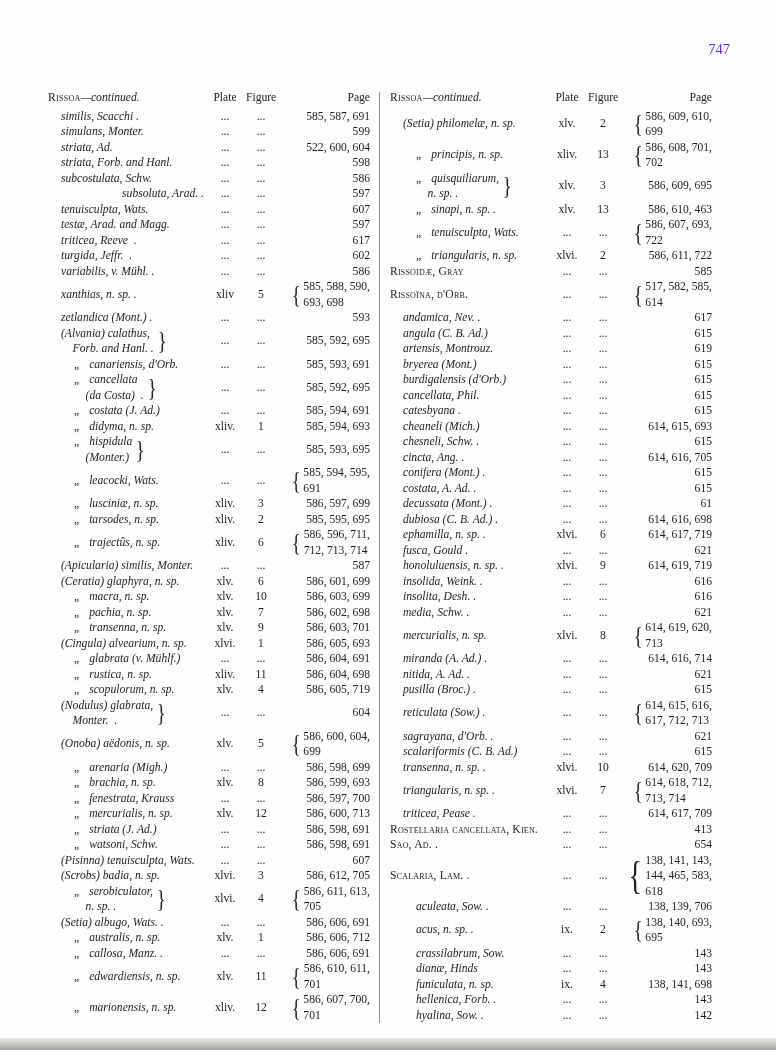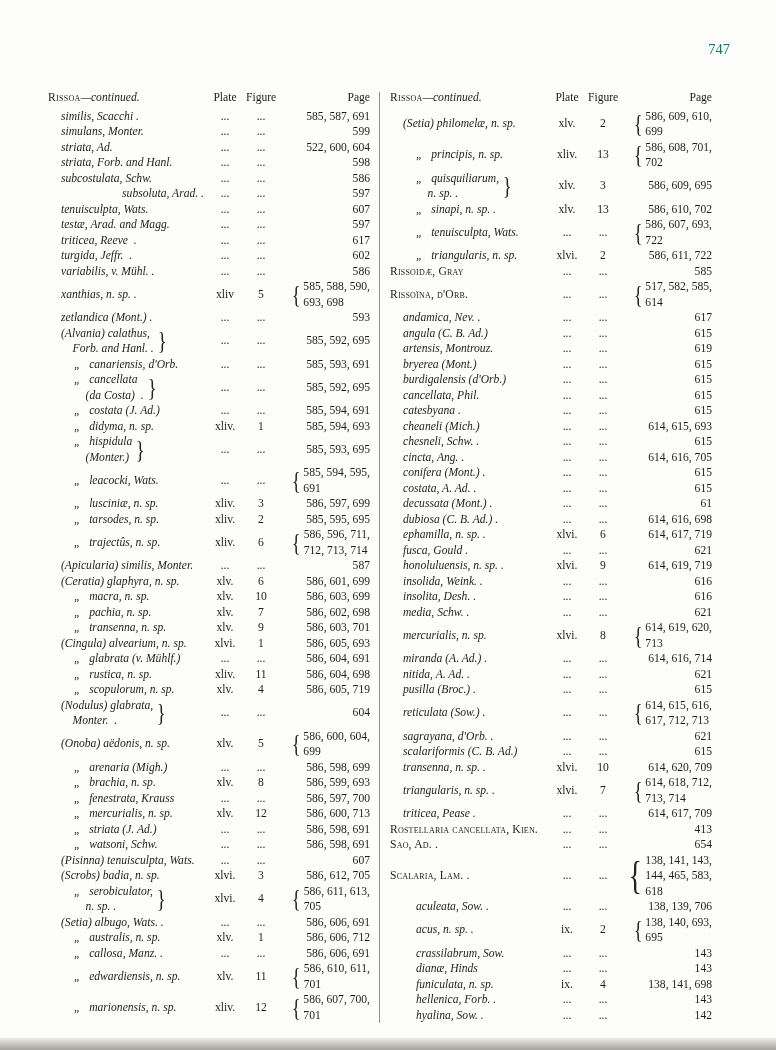--- a/index.html
+++ b/index.html
@@ -9,21 +9,21 @@
     font-family:"Liberation Serif", serif;
     color:#1e1d1b;
     position:relative;
     overflow:hidden;
   }
   .sheet{position:absolute;inset:0;}
   .page-header{position:relative;height:22px;margin-top:42px;}
   .running-title{
     text-align:center;font-size:14.5px;letter-spacing:1px;color:#2a2927;
   }
-  .folio{position:absolute;right:46px;top:-1px;font-size:14.5px;color:#0f766e;}
+  .folio{position:absolute;right:46px;top:-1px;font-size:14.5px;color:#6d28d9;}
   .columns{display:flex;padding:0 42px 0 48px;margin-top:26px;align-items:stretch;}
   .col{width:322px;}
   .divider{width:1px;background:#8f8e8a;margin:2px 10px 0 9px;min-height:928px;}
   .row{display:flex;align-items:center;font-size:11.6px;line-height:15.5px;}
   .name{flex:1 1 0;min-width:0;display:flex;align-items:center;}
   .ntext{white-space:pre;font-style:italic;}
   .sc .ntext{font-style:normal;font-variant:small-caps;letter-spacing:0.2px;}
   .plate{width:42px;text-align:center;font-style:normal;white-space:pre;}
   .figure{width:30px;text-align:center;white-space:pre;}
   .page{width:94px;display:flex;justify-content:flex-end;align-items:center;}
@@ -622,21 +622,21 @@
               <span class="gtext">586, 609, 695</span>
             </span>
           </div>
           <div class="row">
             <span class="name" style="padding-left: 26px; text-align: center;">
               <span class="ntext">„   sinapi, n. sp. .</span>
             </span>
             <span class="plate">xlv.</span>
             <span class="figure">13</span>
             <span class="page">
-              <span class="gtext">586, 610, 702</span>
+              <span class="gtext">586, 610, 463</span>
             </span>
           </div>
           <div class="row">
             <span class="name" style="padding-left: 26px;">
               <span class="ntext">„   tenuisculpta, Wats.</span>
             </span>
             <span class="plate">...</span>
             <span class="figure">...</span>
             <span class="page">
               <span class="brace lb l2">{</span>

